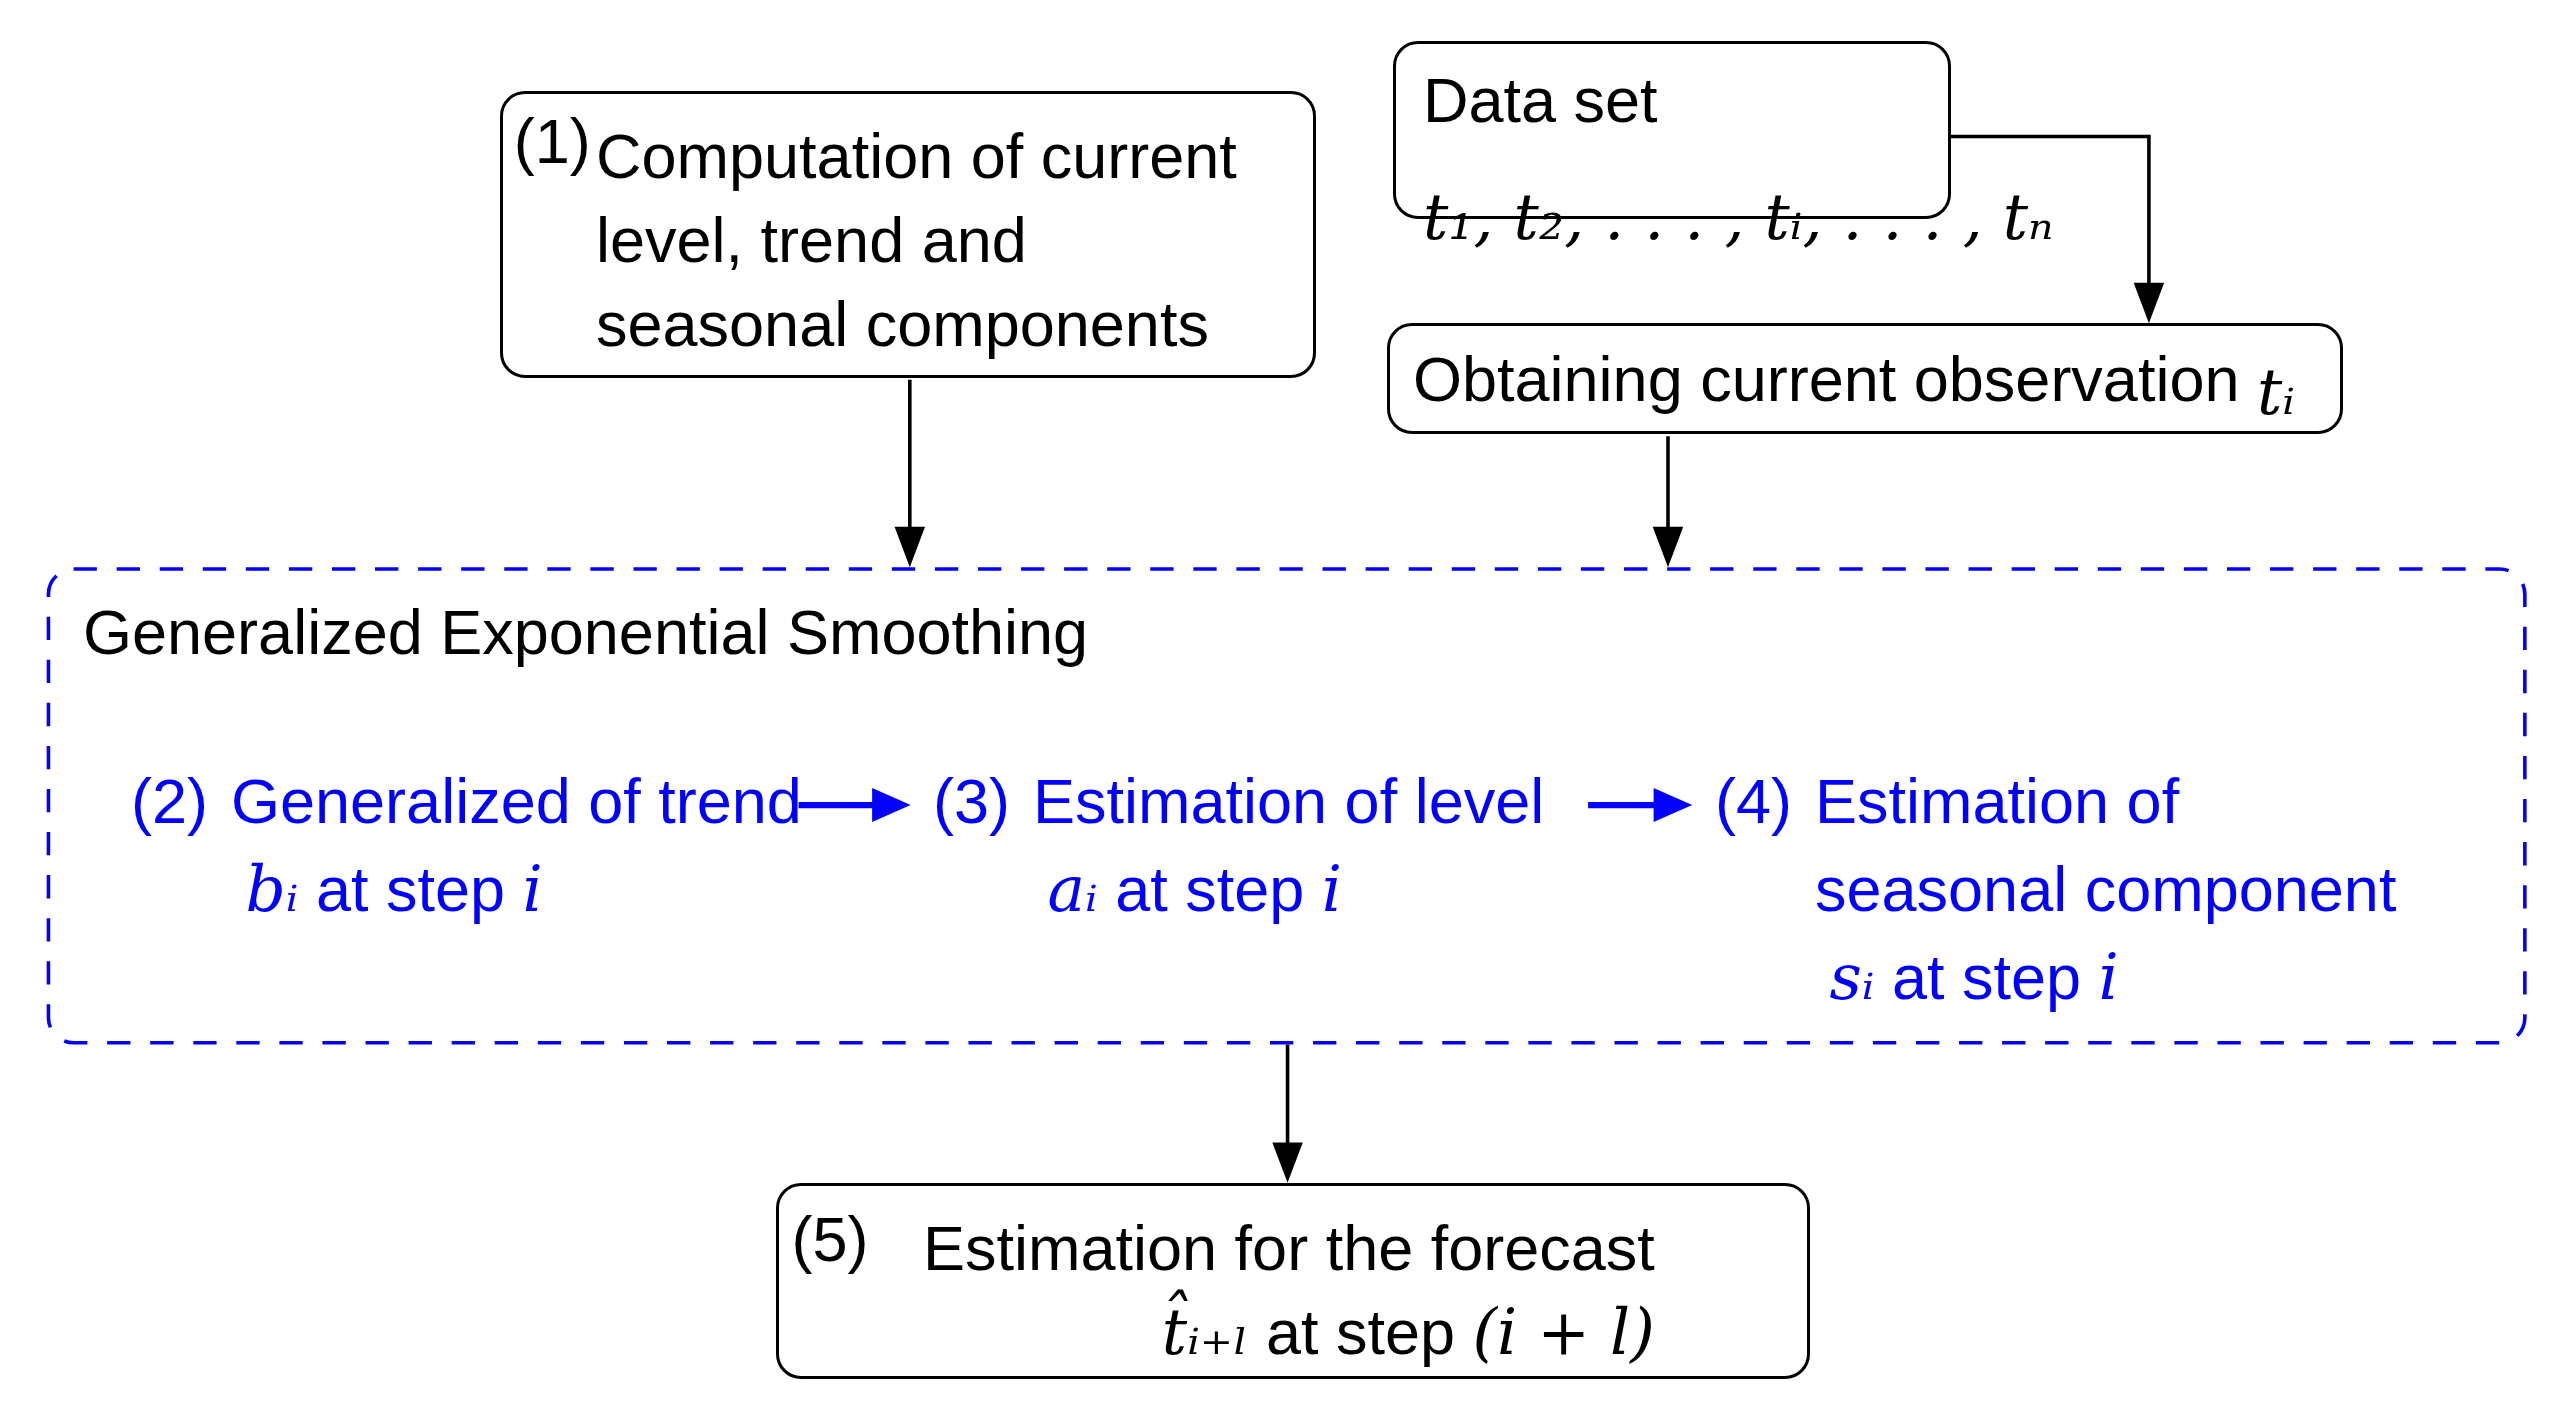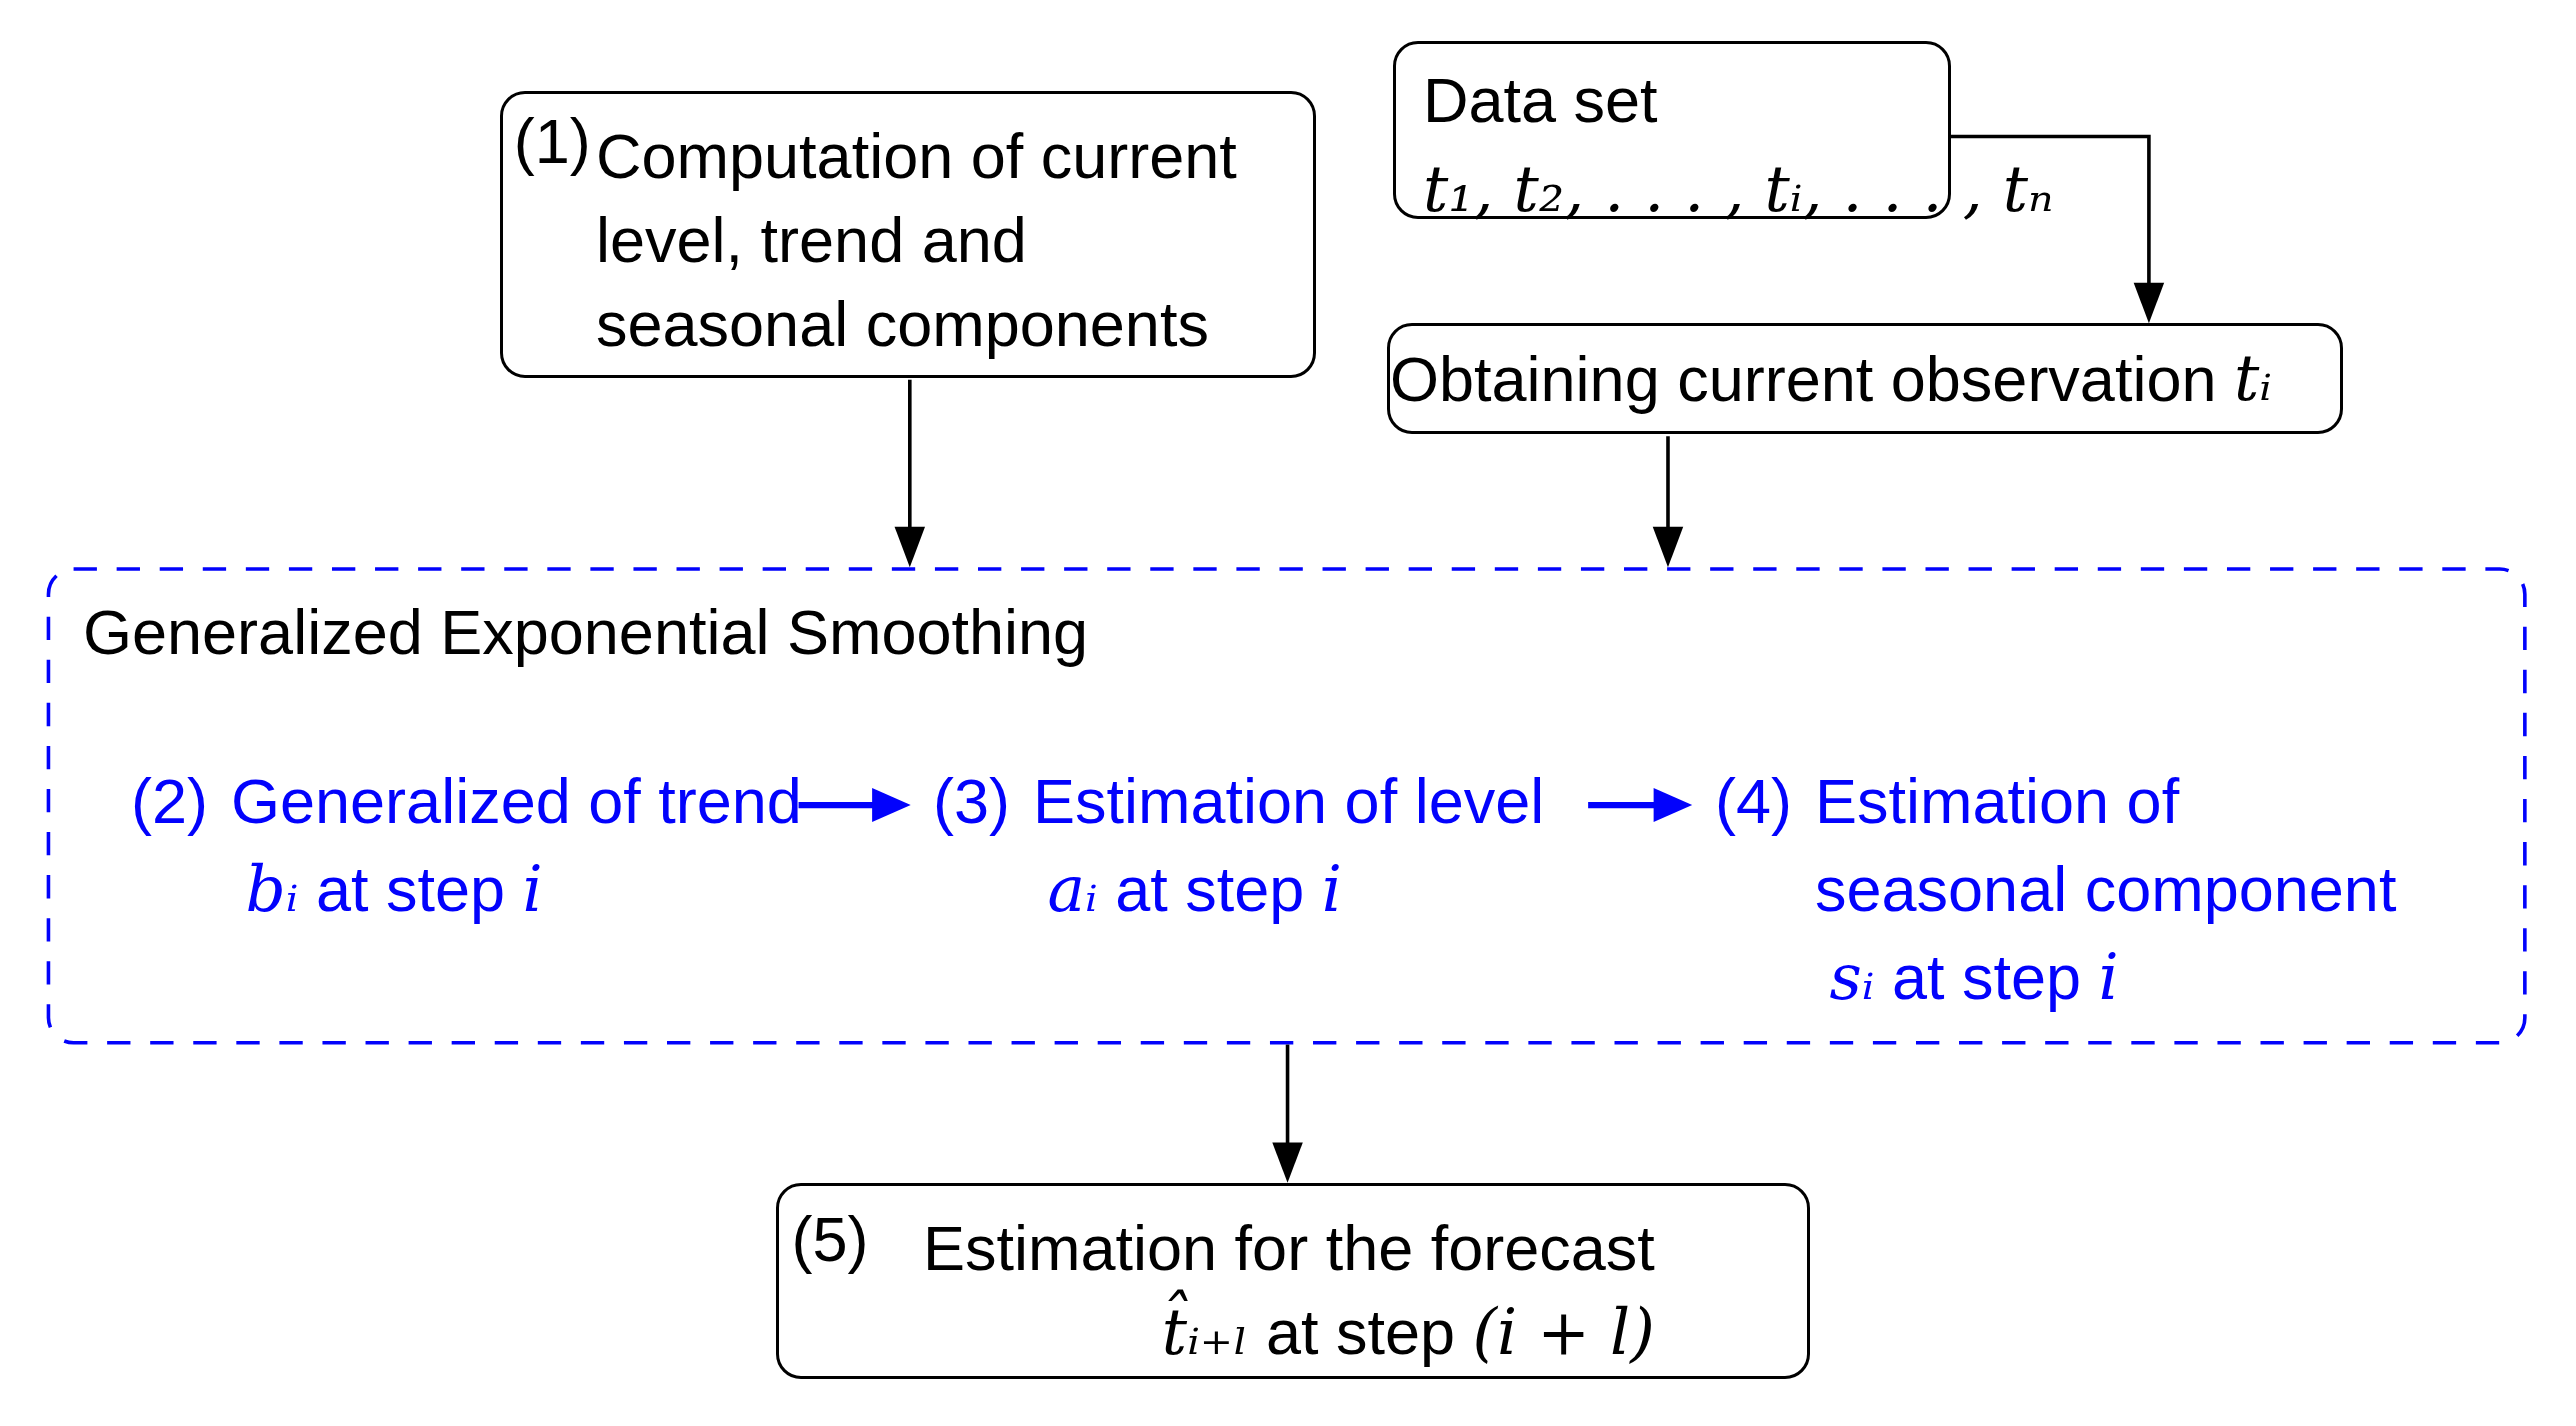--- a/index.html
+++ b/index.html
@@ -44,20 +44,21 @@
   .box-init { left: 500px; top: 91px; width: 816px; height: 287px; }
   .box-init .num { position: absolute; left: 10.8px; top: 5.4px; }
   .box-init .lines { position: absolute; left: 93px; top: 20px; }
   
   .box-dataset { left: 1393px; top: 41px; width: 558px; height: 178px; }
   .box-dataset .lines { position: absolute; left: 27px; top: 10.8px; line-height: 90px; }
   
   .box-obtain {
     left: 1387px; top: 323px; width: 956px; height: 111px;
     display: flex; align-items: center;
+    padding-left: 23px;
     white-space: nowrap;
   }
   
   .box-ges {
     position: absolute;
     left: 47px; top: 567px; width: 2480px; height: 477px;
   }
   .ges-title { position: absolute; left: 36px; top: 29px; white-space: nowrap; }
   .step {
     position: absolute;
@@ -72,20 +73,21 @@
   .step-3 { left: 886px; top: 190px; }
   .step-4 { left: 1668px; top: 190px; }
   .subline { margin-left: 14.4px; }
   
   .box-forecast { left: 776px; top: 1183px; width: 1034px; height: 196px; }
   .box-forecast .num { position: absolute; left: 12.6px; top: 10.8px; }
   .box-forecast .lines { position: absolute; left: 144px; top: 20px; text-align: right; }
   .math {
     font-family: "DejaVu Serif", serif;
     font-style: italic;
+    margin-top: 28px;
   }
 </style>
 </head>
 <body>
 
 <div class="canvas">
 
   <svg class="wires" viewBox="0 0 2871 1590">
 
     <rect x="54" y="634" width="2760" height="528" rx="28" fill="none" stroke="#0202fc" stroke-width="4" stroke-dasharray="26 22"></rect>

